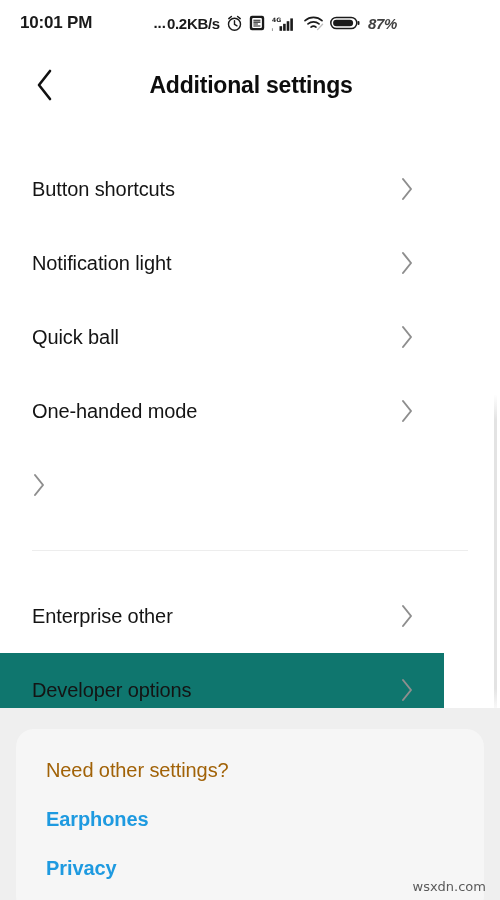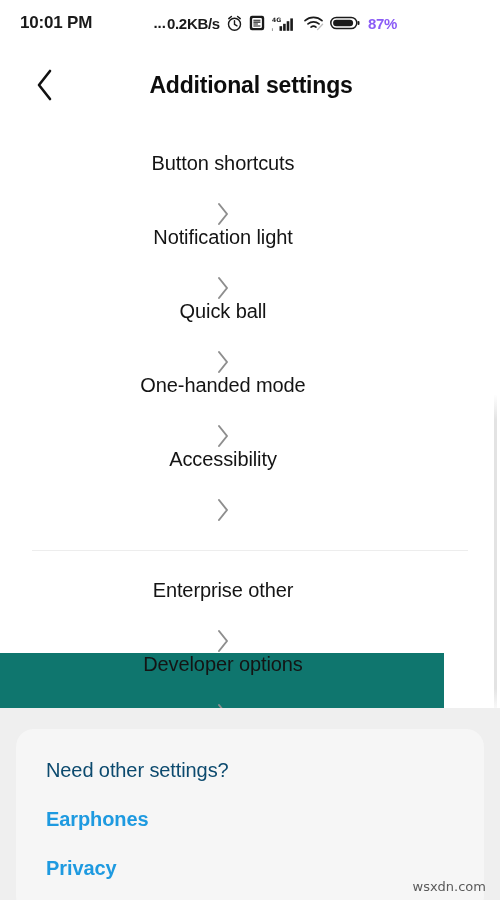--- a/index.html
+++ b/index.html
@@ -63,23 +63,24 @@
     font-size: 15px;
     position: relative;
     top: -1px;
   }
 
   .sb-icon { display: block; }
 
   .battery-pct {
     font-size: 15px;
     font-weight: bold;
-    color: #8b5cf6;
+    color: #404040;
     letter-spacing: -0.3px;
     margin-left: 2px;
+    font-style: italic;
   }
 
   
   .app-bar {
     position: absolute;
     top: 46px; left: 0;
     width: 500px;
     height: 78px;
     display: flex;
     align-items: center;
@@ -115,21 +116,20 @@
 
   .list-row {
     position: relative;
     width: 444px;
     height: 74px;
     display: flex;
     align-items: center;
     padding: 0 30px 0 32px;
     cursor: pointer;
     background: transparent;
-    flex-direction: column;
   }
   .list-row.pressed { background: #0f766e; }
 
   .row-label {
     font-size: 20px;
     color: #141414;
     letter-spacing: -0.1px;
     flex: 1;
   }
 
@@ -175,21 +175,21 @@
     top: 21px;
     width: 468px;
     height: 185px;
     background: #f6f6f6;
     border-radius: 18px;
     padding: 30px 0 0 30px;
   }
 
   .need-title {
     font-size: 20px;
-    color: #0c4a6e;
+    color: #a16207;
     letter-spacing: -0.1px;
     margin-bottom: 26px;
   }
 
   .need-link {
     display: block;
     font-size: 20px;
     font-weight: bold;
     color: #1e9ae0;
     letter-spacing: -0.1px;
@@ -298,21 +298,20 @@
       </div>
 
       <div class="list-row">
         <span class="row-label">One-handed mode</span>
         <svg class="chev" width="14" height="24" viewBox="0 0 14 24">
           <path d="M3 2 L11 12 L3 22" fill="none" stroke="#8e8e8e" stroke-width="2" stroke-linecap="round" stroke-linejoin="round"></path>
         </svg>
       </div>
 
       <div class="list-row">
-        <span class="row-label">Accessibility</span>
         <svg class="chev" width="14" height="24" viewBox="0 0 14 24">
           <path d="M3 2 L11 12 L3 22" fill="none" stroke="#8e8e8e" stroke-width="2" stroke-linecap="round" stroke-linejoin="round"></path>
         </svg>
       </div>
     </div>
 
     <div class="group-gap-2"></div>
     <div class="group-divider"></div>
     <div class="group-gap-2"></div>
 

